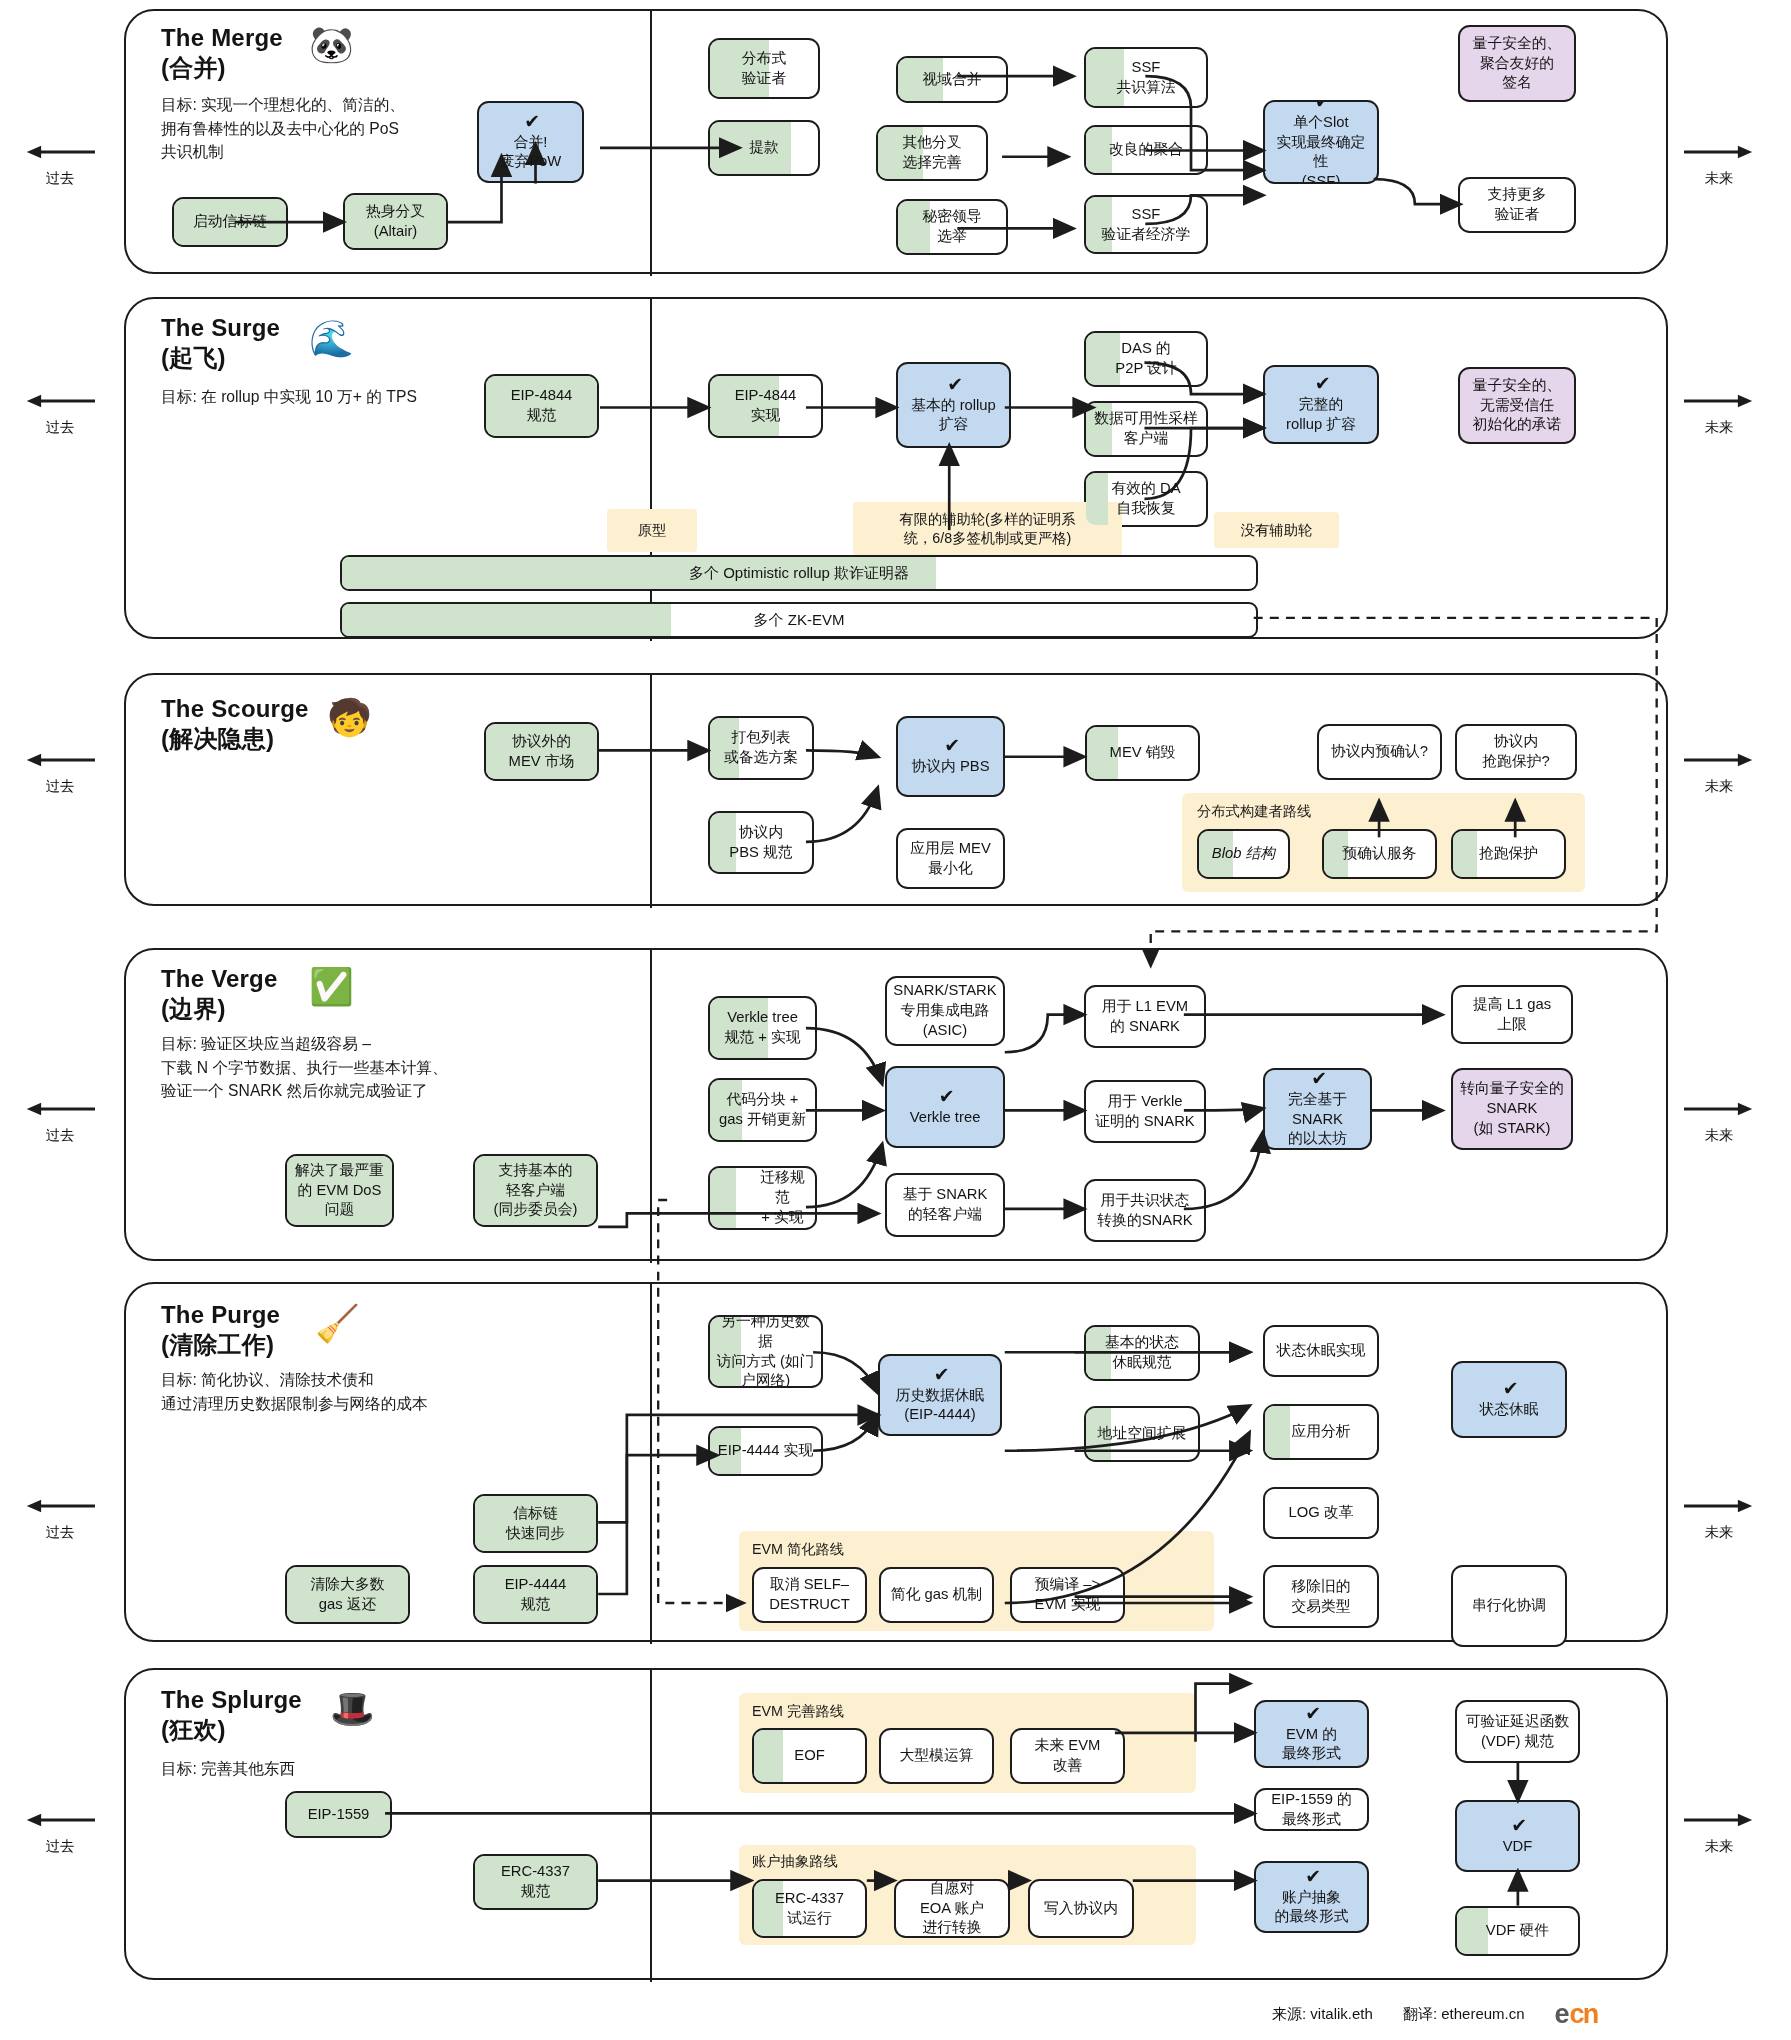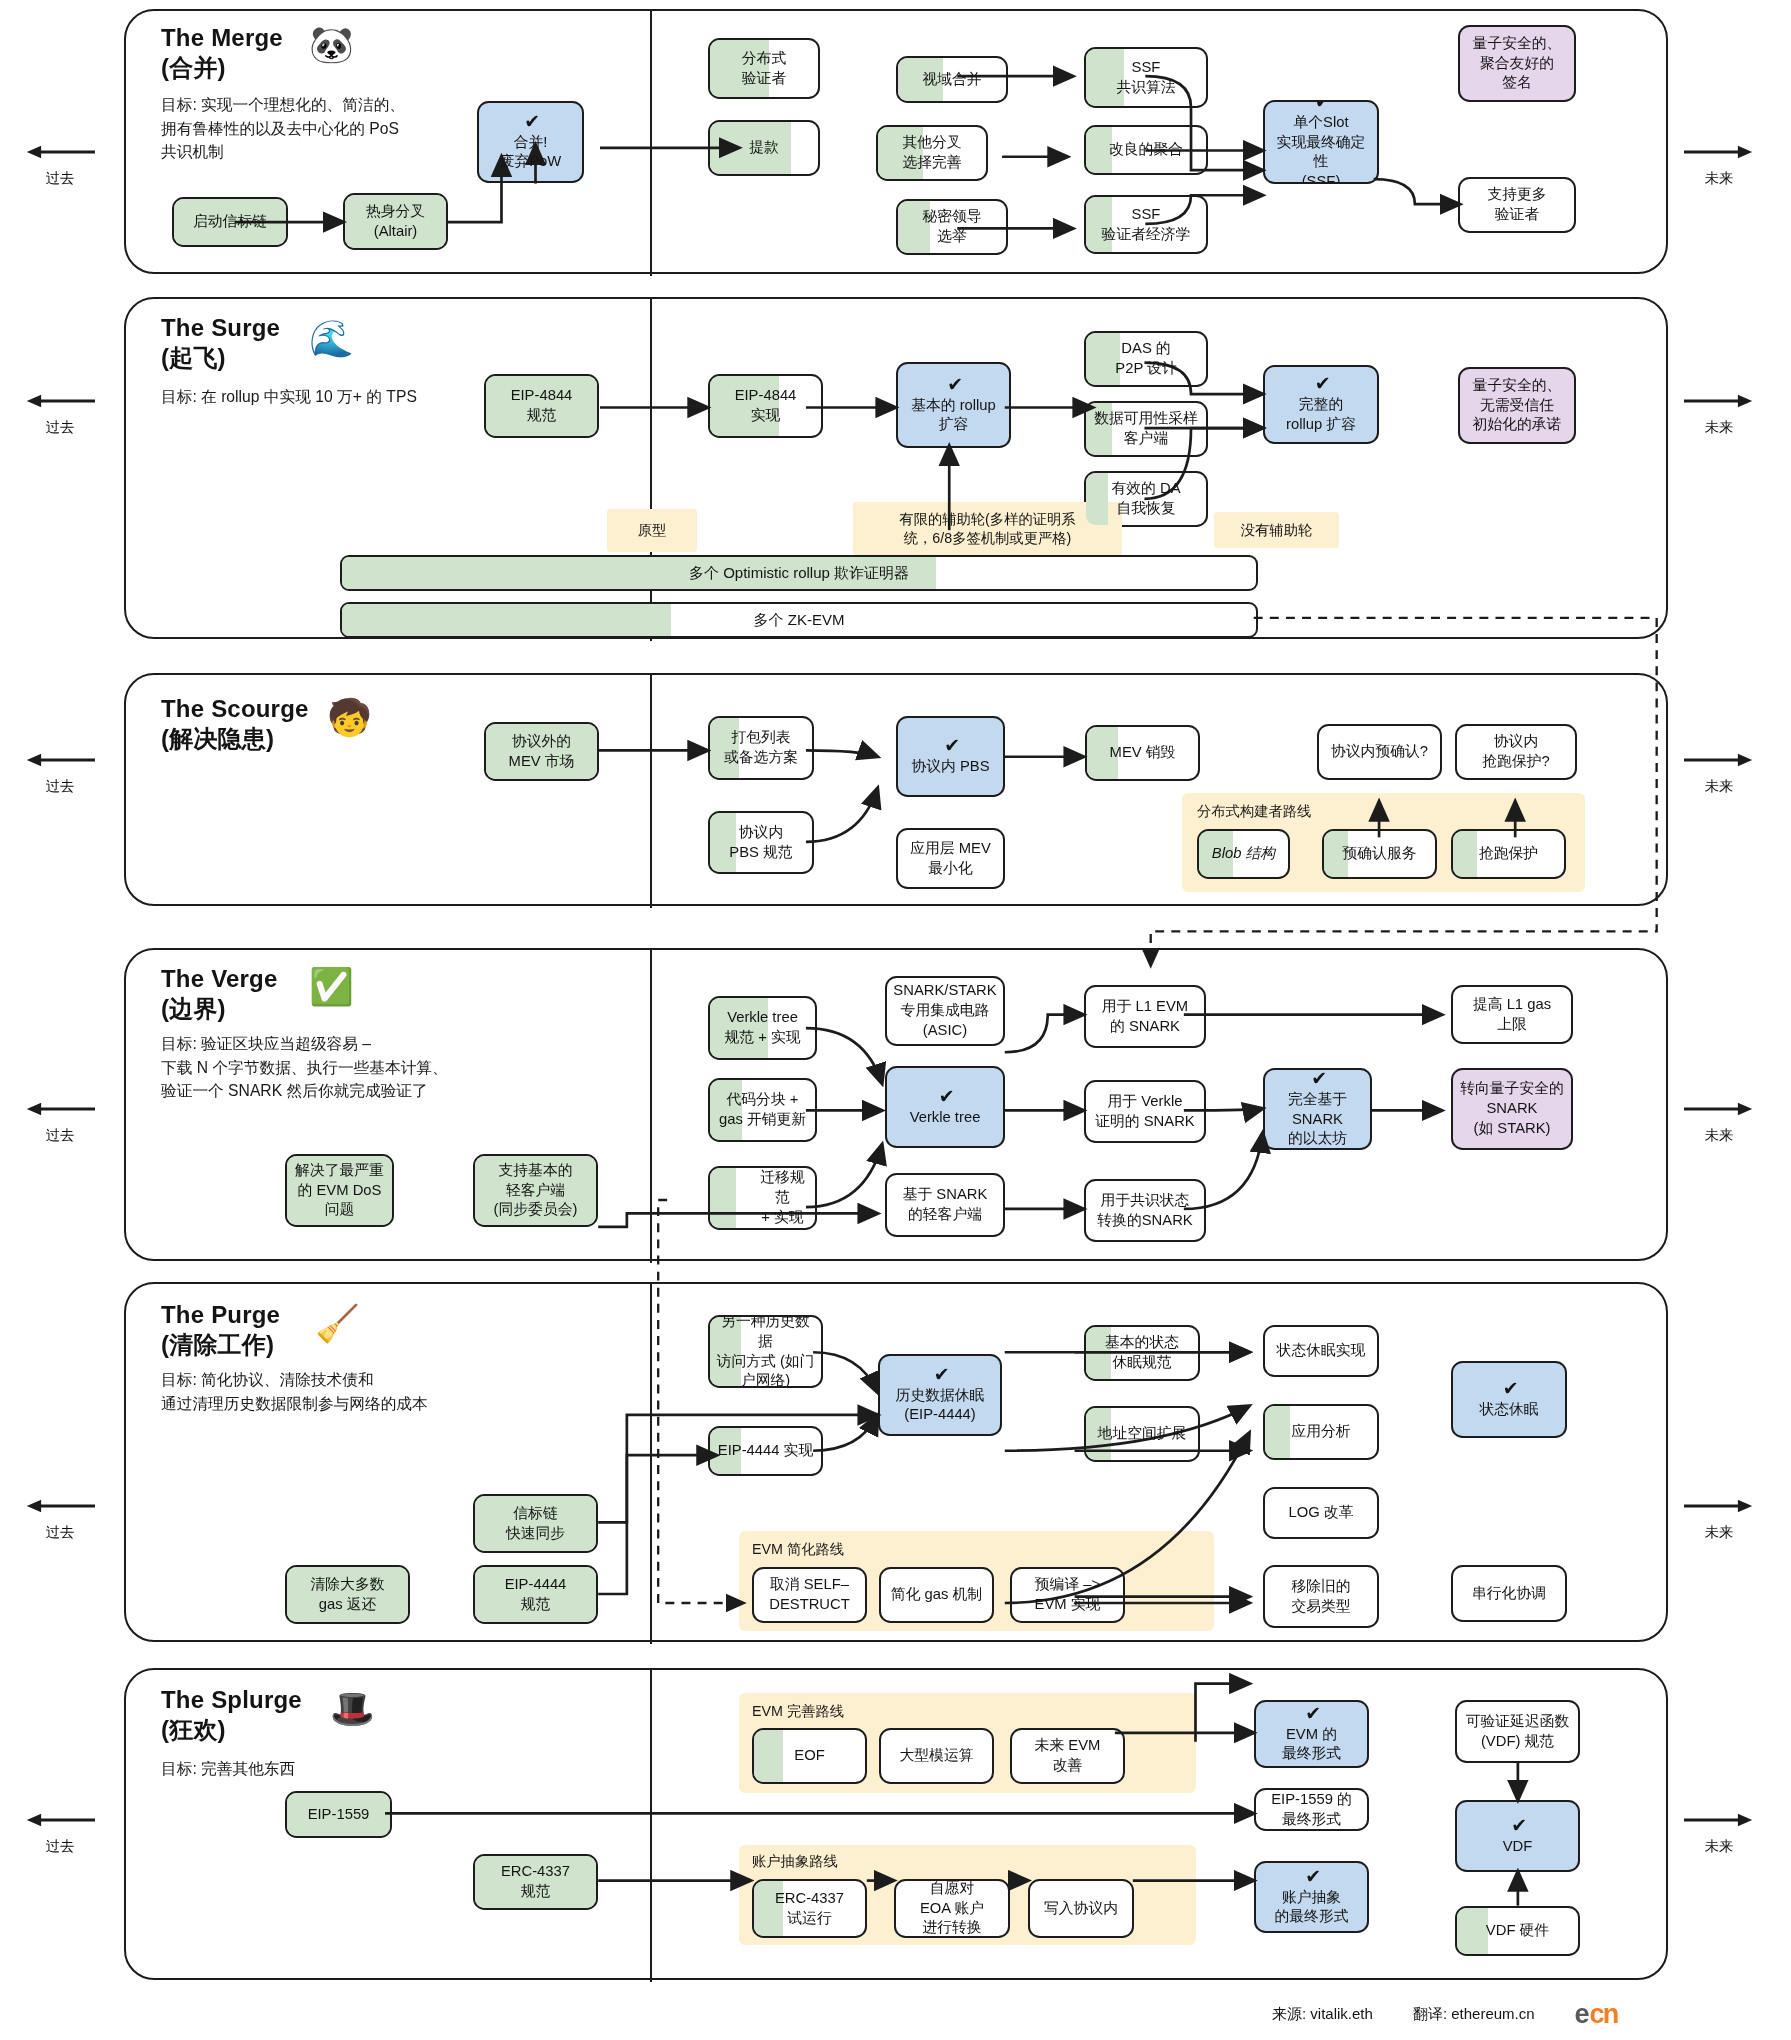--- a/index.html
+++ b/index.html
@@ -37,21 +37,21 @@
   .bar .txt{position:relative;z-index:3;}
 
   
   .group{position:absolute;box-sizing:border-box;background:#fdf0d0;border-radius:6.3px;}
   .group-lbl{position:absolute;font-size:14.3px;color:#1a1a1a;}
 
   
   .svglayer{position:absolute;left:0;top:0;width:1791px;height:2040px;pointer-events:none;z-index:2;}
 
   
-  .footer{position:absolute;display:flex;align-items:center;gap:40px;font-size:15px;color:#141414;}
+  .footer{position:absolute;display:flex;align-items:center;gap:30px;font-size:15px;color:#141414;}
   .ecn{display:flex;align-items:center;gap:1.8px;font-weight:bold;font-size:27px;letter-spacing:-1.8px;}
   .ecn .e{color:#58595b;}
   .ecn .cn{color:#f08023;}
 </style>
 </head>
 <body>
 
 <div id="page">
 
   <svg class="svglayer" viewBox="0 0 2000 2278">
@@ -470,21 +470,21 @@
     <span class="txt">状态休眠实现</span></div>
   <div class="node" style="left:1263px;top:1404px;width:116px;height:56px;">
     <div class="fill" style="width:22%;background:#cfe3cd"></div><span class="txt">应用分析</span></div>
   <div class="node plain" style="left:1263px;top:1487px;width:116px;height:52px;">
     <span class="txt">LOG 改革</span></div>
   <div class="node plain" style="left:1263px;top:1565px;width:116px;height:63px;">
     <span class="txt">移除旧的
 交易类型</span></div>
   <div class="node blue withchk" style="left:1451px;top:1361px;width:116px;height:77px;flex-direction:column;">
     <span class="chk">✔</span><span class="txt">状态休眠</span></div>
-  <div class="node plain" style="left:1451px;top:1565px;width:116px;height:57px;">
+  <div class="node plain" style="left:1451px;top:1565px;width:116px;height:82px;">
     <span class="txt">串行化协调</span></div>
 
   <div class="group" style="left:739px;top:1531px;width:475px;height:100px;"></div>
   <div class="group-lbl" style="left:752px;top:1540px;">EVM 简化路线</div>
   <div class="node plain" style="left:752px;top:1567px;width:115px;height:56px;">
     <span class="txt">取消 SELF–
 DESTRUCT</span></div>
   <div class="node plain" style="left:879px;top:1567px;width:115px;height:56px;">
     <span class="txt">简化 gas 机制</span></div>
   <div class="node plain" style="left:1010px;top:1567px;width:115px;height:56px;">

